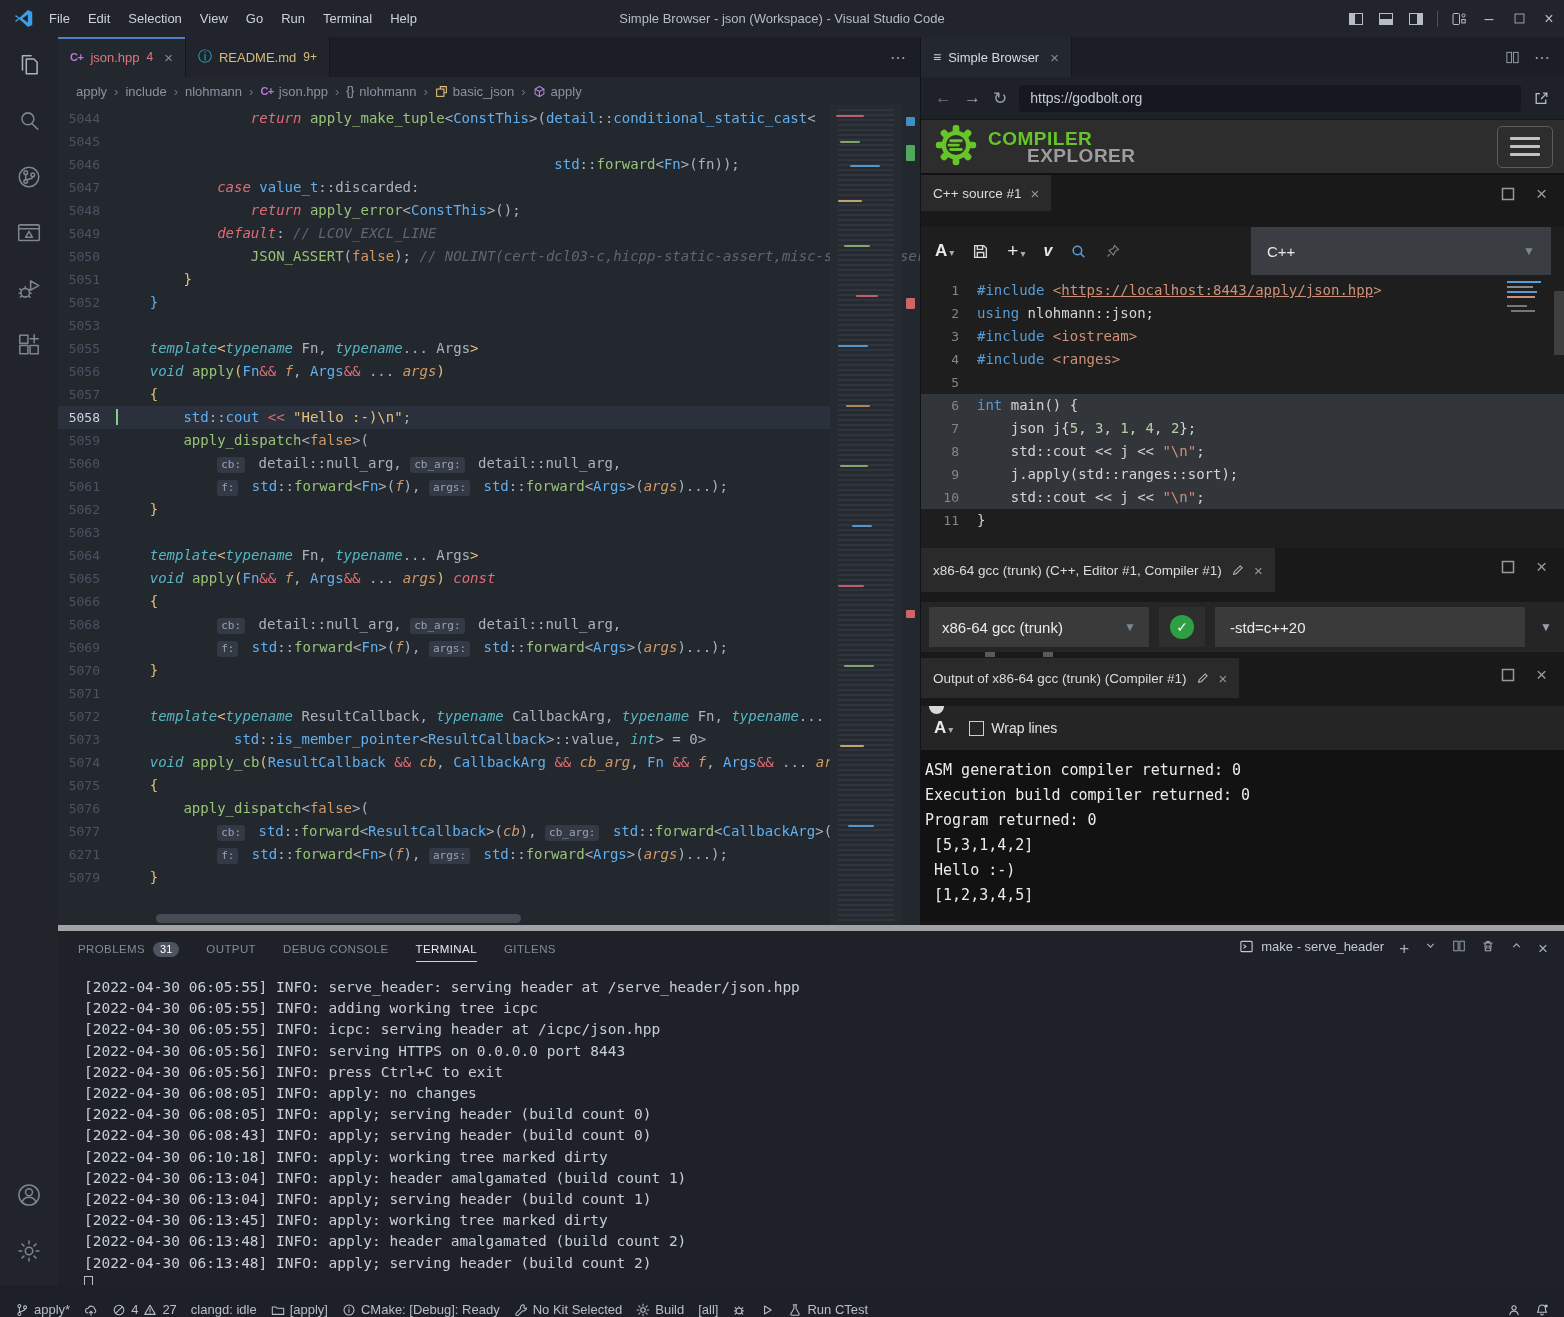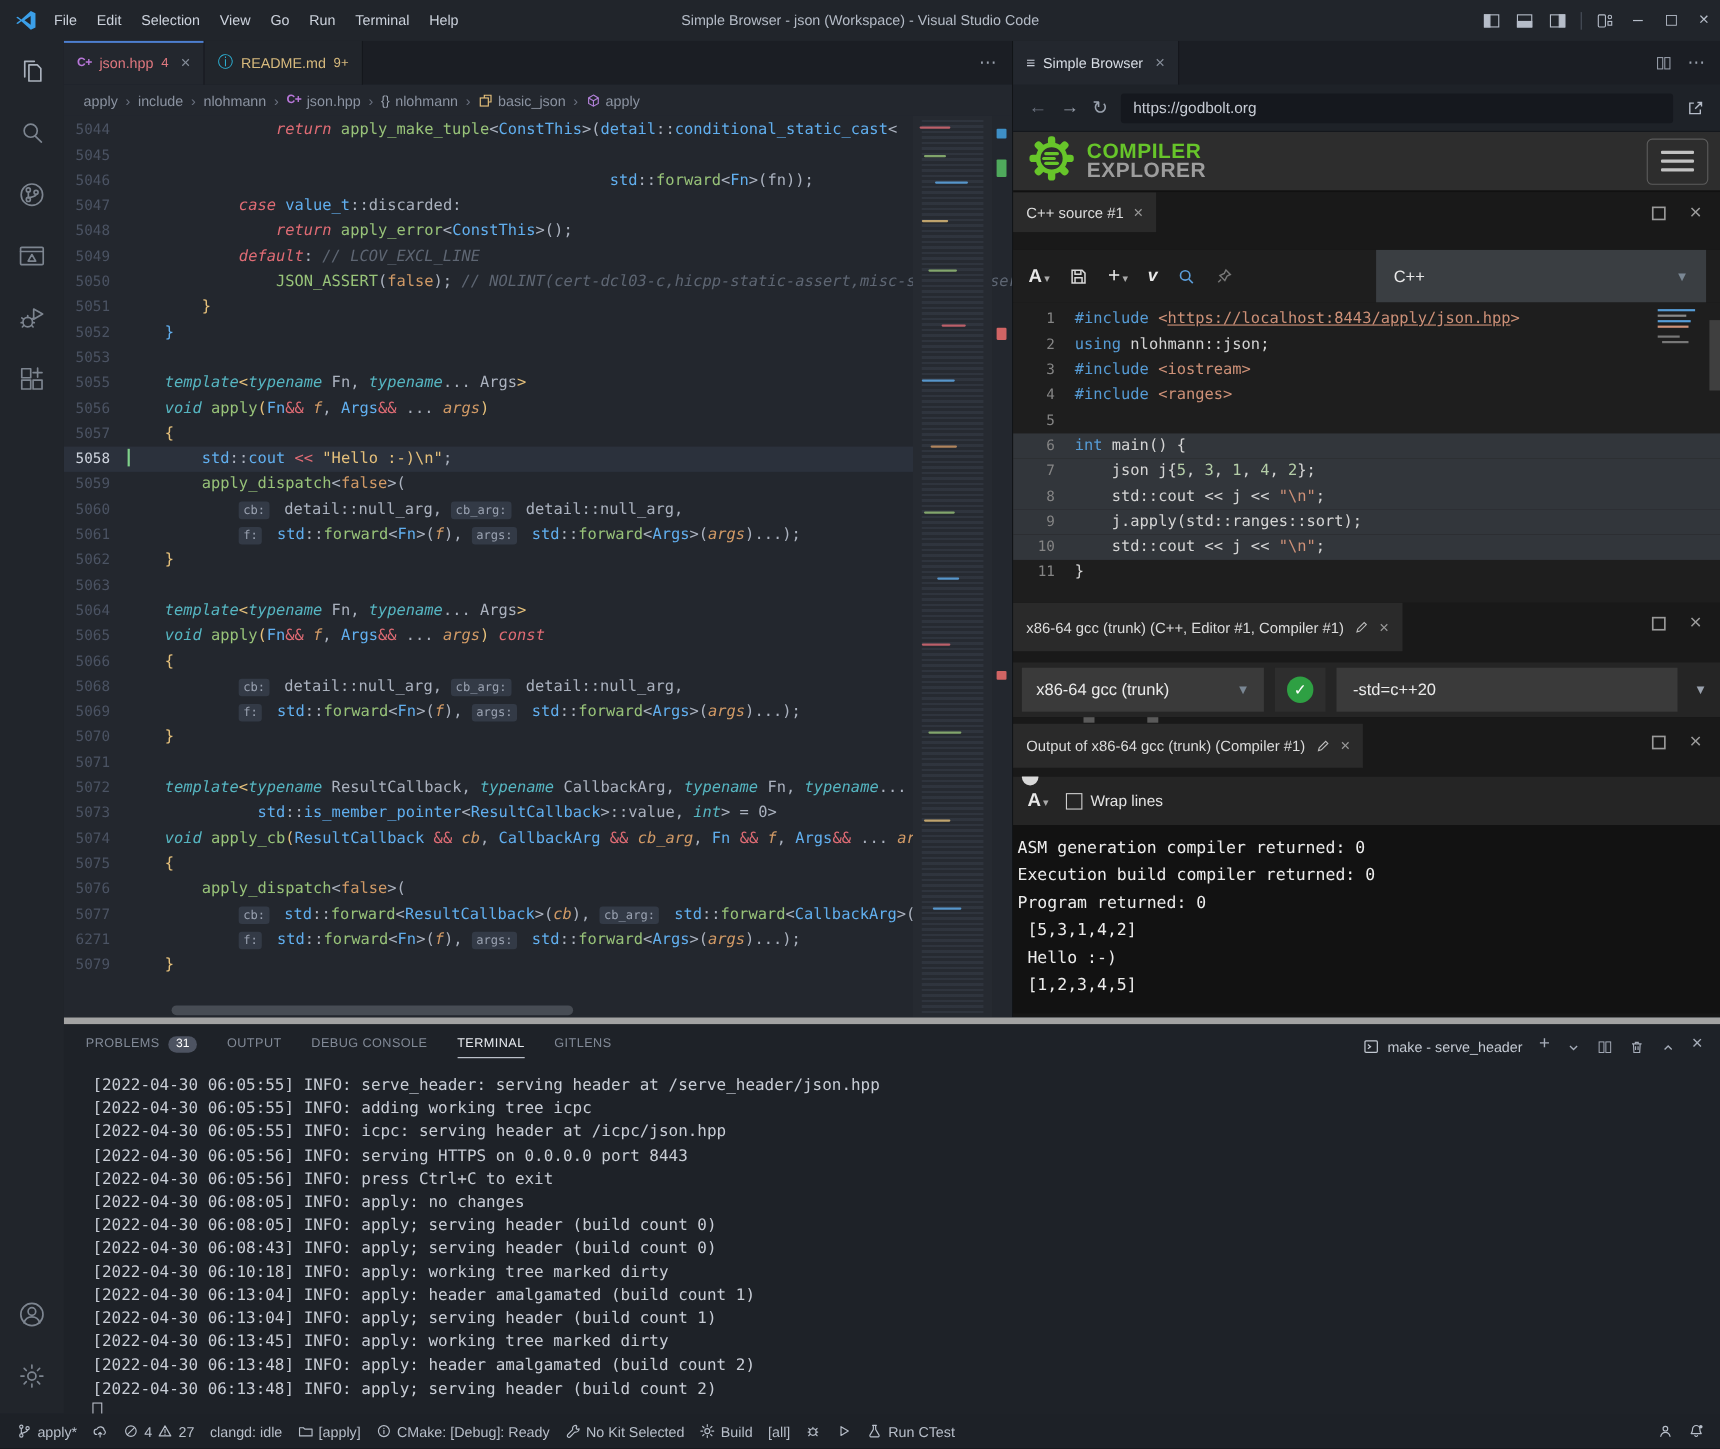--- a/index.html
+++ b/index.html
@@ -63,21 +63,21 @@
 
   
   .browserbar { height:43px; background:#1e2228; display:flex; align-items:center; gap:12px; padding:0 14px; border-bottom:1px solid #14171c; }
   .nav-glyph { font-size:17px; color:#9aa2ae; }
   .nav-glyph.dim { color:#6d7480; }
   .url-field { flex:1; height:27px; background:#15181e; border-radius:3px; display:flex; align-items:center; padding:0 11px; font-size:14px; color:#c6cbd4; }
 
   .ce { position:absolute; left:0; top:83px; width:644px; height:805px; background:#161616; color:#ddd; }
   .ce-header { height:55px; background:#2d2d2d; display:flex; align-items:center; padding:0 12px; border-bottom:2px solid #111; }
   .celogo-text { margin-left:9px; font-weight:700; font-size:19px; line-height:17px; letter-spacing:.5px; }
-  .celogo-l1 { color:#67c52a; } .celogo-l2 { color:#9d9d9d; }
+  .celogo-l1 { color:#67c52a; } .celogo-l2 { color:#9d9d9d;margin-left:39px; }
   .hamburger { margin-left:auto; width:56px; height:42px; border:1px solid #5c5c5c; border-radius:5px; display:flex; flex-direction:column; justify-content:center; gap:5px; align-items:center; }
   .hamburger div { width:30px; height:3px; background:#c2c2c2; border-radius:1px; }
   .ce-strip { background:#191919; display:flex; align-items:flex-start; position:relative; }
   .ce-tab { background:#2a2a2a; padding:0 12px; display:flex; align-items:center; gap:9px; font-size:13.5px; color:#dcdcdc; height:36px; }
   .strip-right { margin-left:auto; display:flex; align-items:center; gap:20px; padding:8px 18px 0 0; color:#9a9a9a; }
   .strip-x { font-size:19px; color:#9a9a9a; }
   .ce-toolbar { height:48px; background:#1e1e1e; display:flex; align-items:center; gap:18px; padding:0 14px; }
   .btnA { font-weight:700; font-size:17px; color:#e8e8e8; }
   .tiny-caret { font-size:10px; color:#aaa; margin-left:2px; }
   .vimV { font-weight:700; font-style:italic; font-size:16px; color:#e8e8e8; }
@@ -110,28 +110,28 @@
   .wrapbox { width:15px; height:15px; border:1.5px solid #cfcfcf; }
   .wraplabel { font-size:14px; color:#e3e3e3; }
   .ce-out { height:171px; background:#121212; padding:8px 0 0 4px; font:15px/25px "DejaVu Sans Mono",monospace; color:#ececec; white-space:pre; }
 
   
   .panel { position:absolute; left:58px; top:925px; width:1506px; height:360px; background:#1e2228; border-top:6px solid #a3a3a3; }
   .panel-tabs { height:36px; display:flex; align-items:center; padding-left:20px; gap:27px; }
   .ptab { font-size:11.5px; letter-spacing:.4px; color:#828a97; display:flex; align-items:center; gap:8px; padding:6px 0; }
   .ptab.active { color:#e8ebf0; border-bottom:1px solid #ccd2db; }
   .pbadge { background:#4d5361; color:#fff; border-radius:999px; padding:1.5px 7px; font-size:11px; letter-spacing:0; }
-  .panel-right { margin-left:auto; display:flex; align-items:flex-end; gap:15px; padding-right:16px; color:#a6adb9; font-size:13px; }
+  .panel-right { margin-left:auto; display:flex; align-items:flex-start; gap:15px; padding-right:16px; color:#a6adb9; font-size:13px; }
   .term-chip { display:flex; align-items:center; gap:7px; color:#c3c9d2; }
   .terminal { padding:10px 0 0 26px; font:14.5px/21.2px "DejaVu Sans Mono",monospace; color:#c8cdd6; white-space:pre; }
   .term-cursor { display:inline-block; width:9px; height:16px; border:1px solid #b9bec8; vertical-align:-3px; }
 
   
   .statusbar { position:absolute; left:0; bottom:0; width:1564px; height:32px; background:#1d2127; display:flex; align-items:center; padding:0 8px; color:#b8bfca; font-size:13px; z-index:31; }
-  .sb-item { display:flex; align-items:center; gap:5px; padding:0 7px; height:100%; white-space:nowrap; }
+  .sb-item { display:flex; align-items:flex-end; gap:5px; padding:0 7px; height:100%; white-space:nowrap; }
   .sb-right { margin-left:auto; display:flex; height:100%; }
   svg.ic { display:block; }
 </style>
 </head>
 <body>
 
 <div class="window">
 
   <div class="titlebar">
     <span class="vslogo">

